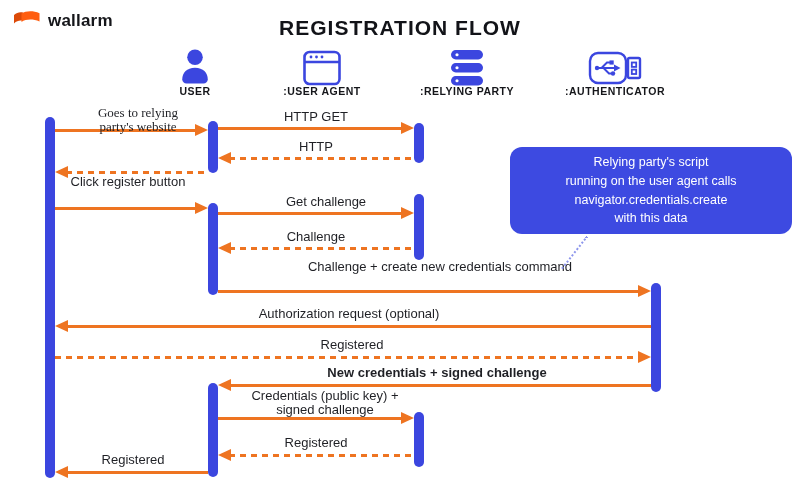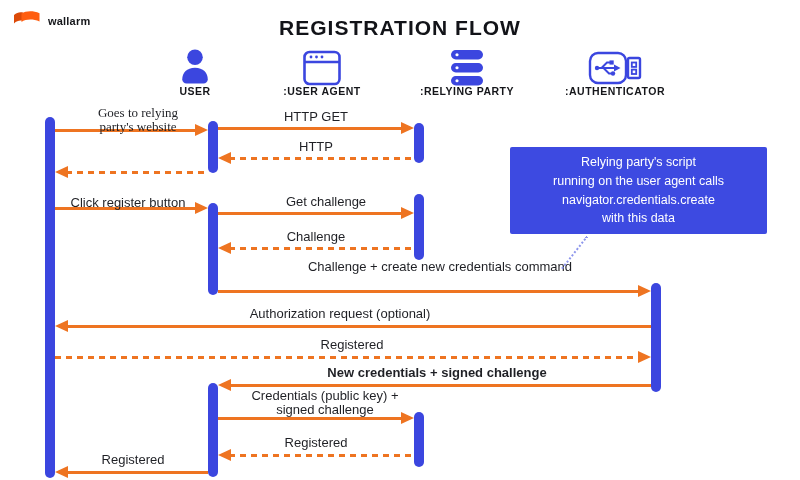--- a/index.html
+++ b/index.html
@@ -10,21 +10,21 @@
     --text:#1F2025;
   }
   *{box-sizing:border-box;}
   html,body{margin:0;padding:0;}
   body{
     width:800px;height:480px;position:relative;overflow:hidden;
     background:#ffffff;font-family:"Liberation Sans", sans-serif;
   }
   
   .logo{position:absolute;left:12px;top:9px;display:flex;align-items:center;gap:6px;}
-  .logo-text{font-size:11px;font-weight:700;color:#15161A;letter-spacing:.2px;}
+  .logo-text{font-size:17px;font-weight:700;color:#15161A;letter-spacing:.2px;}
   .title{
     position:absolute;left:250px;top:16px;width:300px;text-align:center;
     font-size:21px;font-weight:800;letter-spacing:1px;color:#121318;
   }
   
   .icon{position:absolute;color:var(--blue);}
   .actor-label{
     position:absolute;top:85px;font-size:10.5px;font-weight:bold;
     letter-spacing:.5px;color:#15161A;text-align:center;
   }
@@ -43,22 +43,22 @@
     border-top:6.5px solid transparent;border-bottom:6.5px solid transparent;}
   .arrow.left .head{left:0;border-right:13px solid var(--orange);
     border-top:6.5px solid transparent;border-bottom:6.5px solid transparent;}
   
   .msg-label{
     position:absolute;font-size:13px;color:var(--text);text-align:center;
     white-space:pre-line;line-height:1.08;
   }
   
   .callout{
-    position:absolute;left:510px;top:147px;width:257px;height:87px;
-    background:var(--callout);border-radius:2px;color:#fff;
+    position:absolute;left:510px;top:147px;width:282px;height:87px;
+    background:var(--callout);border-radius:12px;color:#fff;
     font-size:12.5px;line-height:1.5;display:flex;align-items:center;
     justify-content:center;text-align:center;white-space:pre-line;padding:0 10px;
   }
   .connector{
     position:absolute;left:588px;top:237px;width:41px;height:0;
     border-top:2px dotted var(--connector);
     transform:rotate(128deg);transform-origin:0 0;
   }
 </style>
 </head>
@@ -188,25 +188,25 @@
   </div>
 <div class="arrow left" style="left:55px;top:466px;width:153px;">
     <div class="shaft"></div>
     <div class="head"></div>
   </div>
 
 <div class="msg-label" style="left:58px;top:106px;width:160px;font-family:Liberation Serif, serif;">Goes to relying
 party's website</div>
 <div class="msg-label" style="left:226px;top:110px;width:180px;">HTTP GET</div>
 <div class="msg-label" style="left:226px;top:140px;width:180px;">HTTP</div>
-<div class="msg-label" style="left:43px;top:196px;width:170px;">Click register button</div>
+<div class="msg-label" style="left:43px;top:175px;width:170px;">Click register button</div>
 <div class="msg-label" style="left:236px;top:195px;width:180px;">Get challenge</div>
 <div class="msg-label" style="left:226px;top:230px;width:180px;">Challenge</div>
 <div class="msg-label" style="left:240px;top:260px;width:400px;">Challenge + create new credentials command</div>
-<div class="msg-label" style="left:140px;top:307px;width:400px;text-align:center;">Authorization request (optional)</div>
+<div class="msg-label" style="left:149px;top:307px;width:400px;text-align:center;">Authorization request (optional)</div>
 <div class="msg-label" style="left:152px;top:338px;width:400px;">Registered</div>
 <div class="msg-label" style="left:237px;top:366px;width:400px;font-weight:bold;">New credentials + signed challenge</div>
 <div class="msg-label" style="left:235px;top:389px;width:180px;">Credentials (public key) +
 signed challenge</div>
 <div class="msg-label" style="left:226px;top:436px;width:180px;">Registered</div>
 <div class="msg-label" style="left:53px;top:453px;width:160px;">Registered</div>
 
 <div class="callout">Relying party's script
 running on the user agent calls
 navigator.credentials.create

